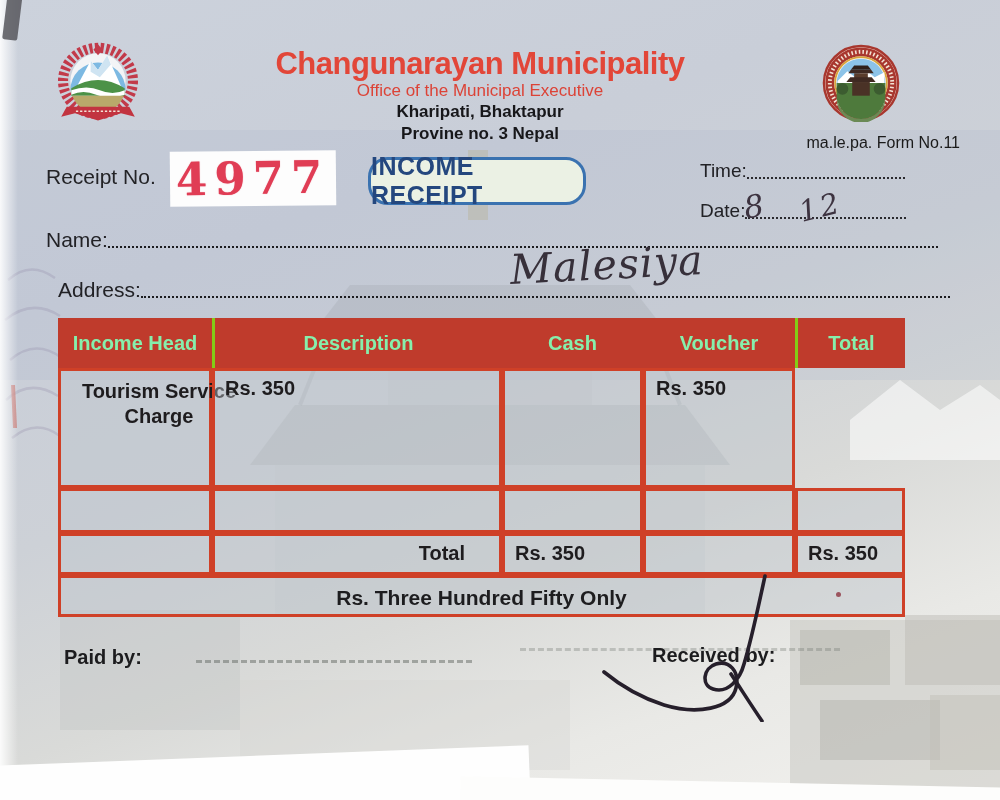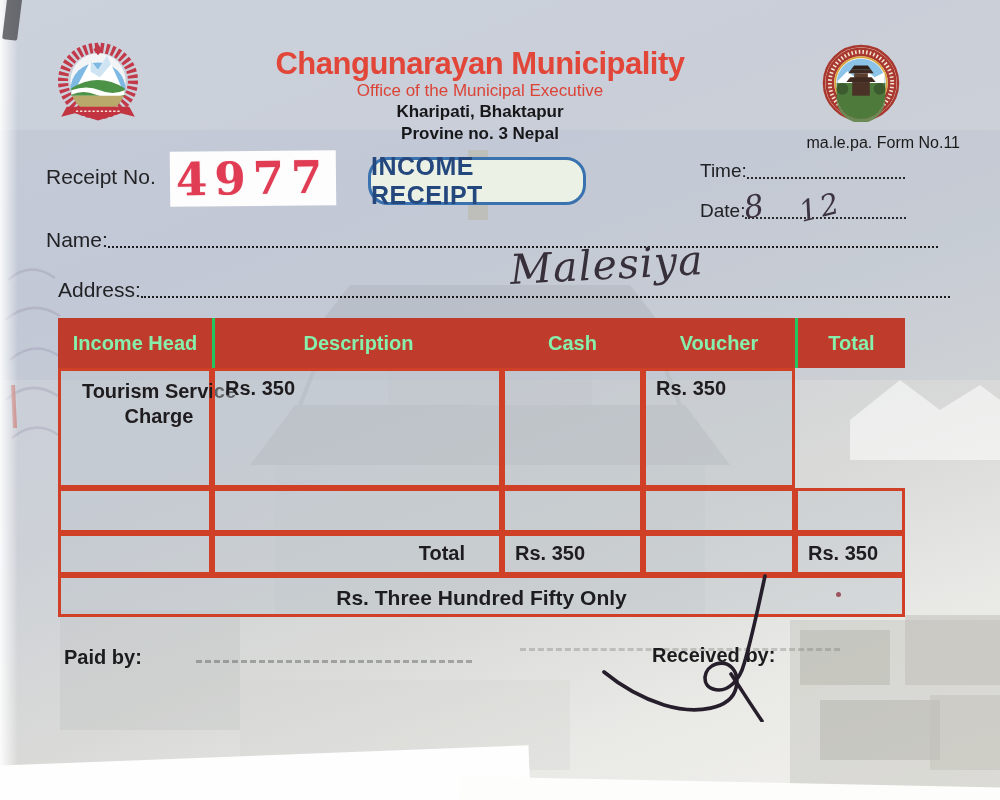--- a/index.html
+++ b/index.html
@@ -48,21 +48,21 @@
   .hand{font-family:"DejaVu Serif",serif;font-style:italic;color:#3d3340;z-index:11;position:absolute;}
   .hand-date1{left:744px;top:188px;font-size:31px;transform:rotate(-9deg);}
   .hand-date2{left:799px;top:190px;font-size:29px;transform:rotate(-14deg);letter-spacing:3px;}
   .hand-address{left:510px;top:241px;font-size:41px;transform:rotate(-3deg);letter-spacing:1px;color:#37303a;}
   
   #tbl{position:absolute;left:58px;top:318px;width:847px;z-index:10;}
   .trow{display:grid;grid-template-columns:154px 290px 141px 152px 110px;}
   .thead{background:#bf3b2c;height:50px;}
   .th{color:#86efac;font-size:20px;font-weight:bold;display:flex;align-items:center;justify-content:center;
     box-sizing:border-box;}
-  .th.sep{border-left:3px solid #22c55e;}
+  .th.sep{border-left:3px solid #84cc16;}
   .td{border:3px solid #cf4027;background:rgba(189,195,202,.42);box-sizing:border-box;
     font-size:20px;font-weight:bold;color:#1e1c1e;padding:6px 8px 0 10px;}
   .r1 .td{height:120px;}
   .r2 .td{height:45px;}
   .r3 .td{height:42px;}
   .td.center{text-align:center;}
   .td.right{text-align:right;padding-right:34px;}
   .ih-wrap{display:block;width:86px;margin:2px auto 0;line-height:1.25;text-align:center;}
   .desc-wrap{display:block;width:176px;margin:2px auto 0;line-height:1.25;text-align:center;}
   .words-row{border:3px solid #cf4027;background:rgba(189,195,202,.42);box-sizing:border-box;height:42px;

